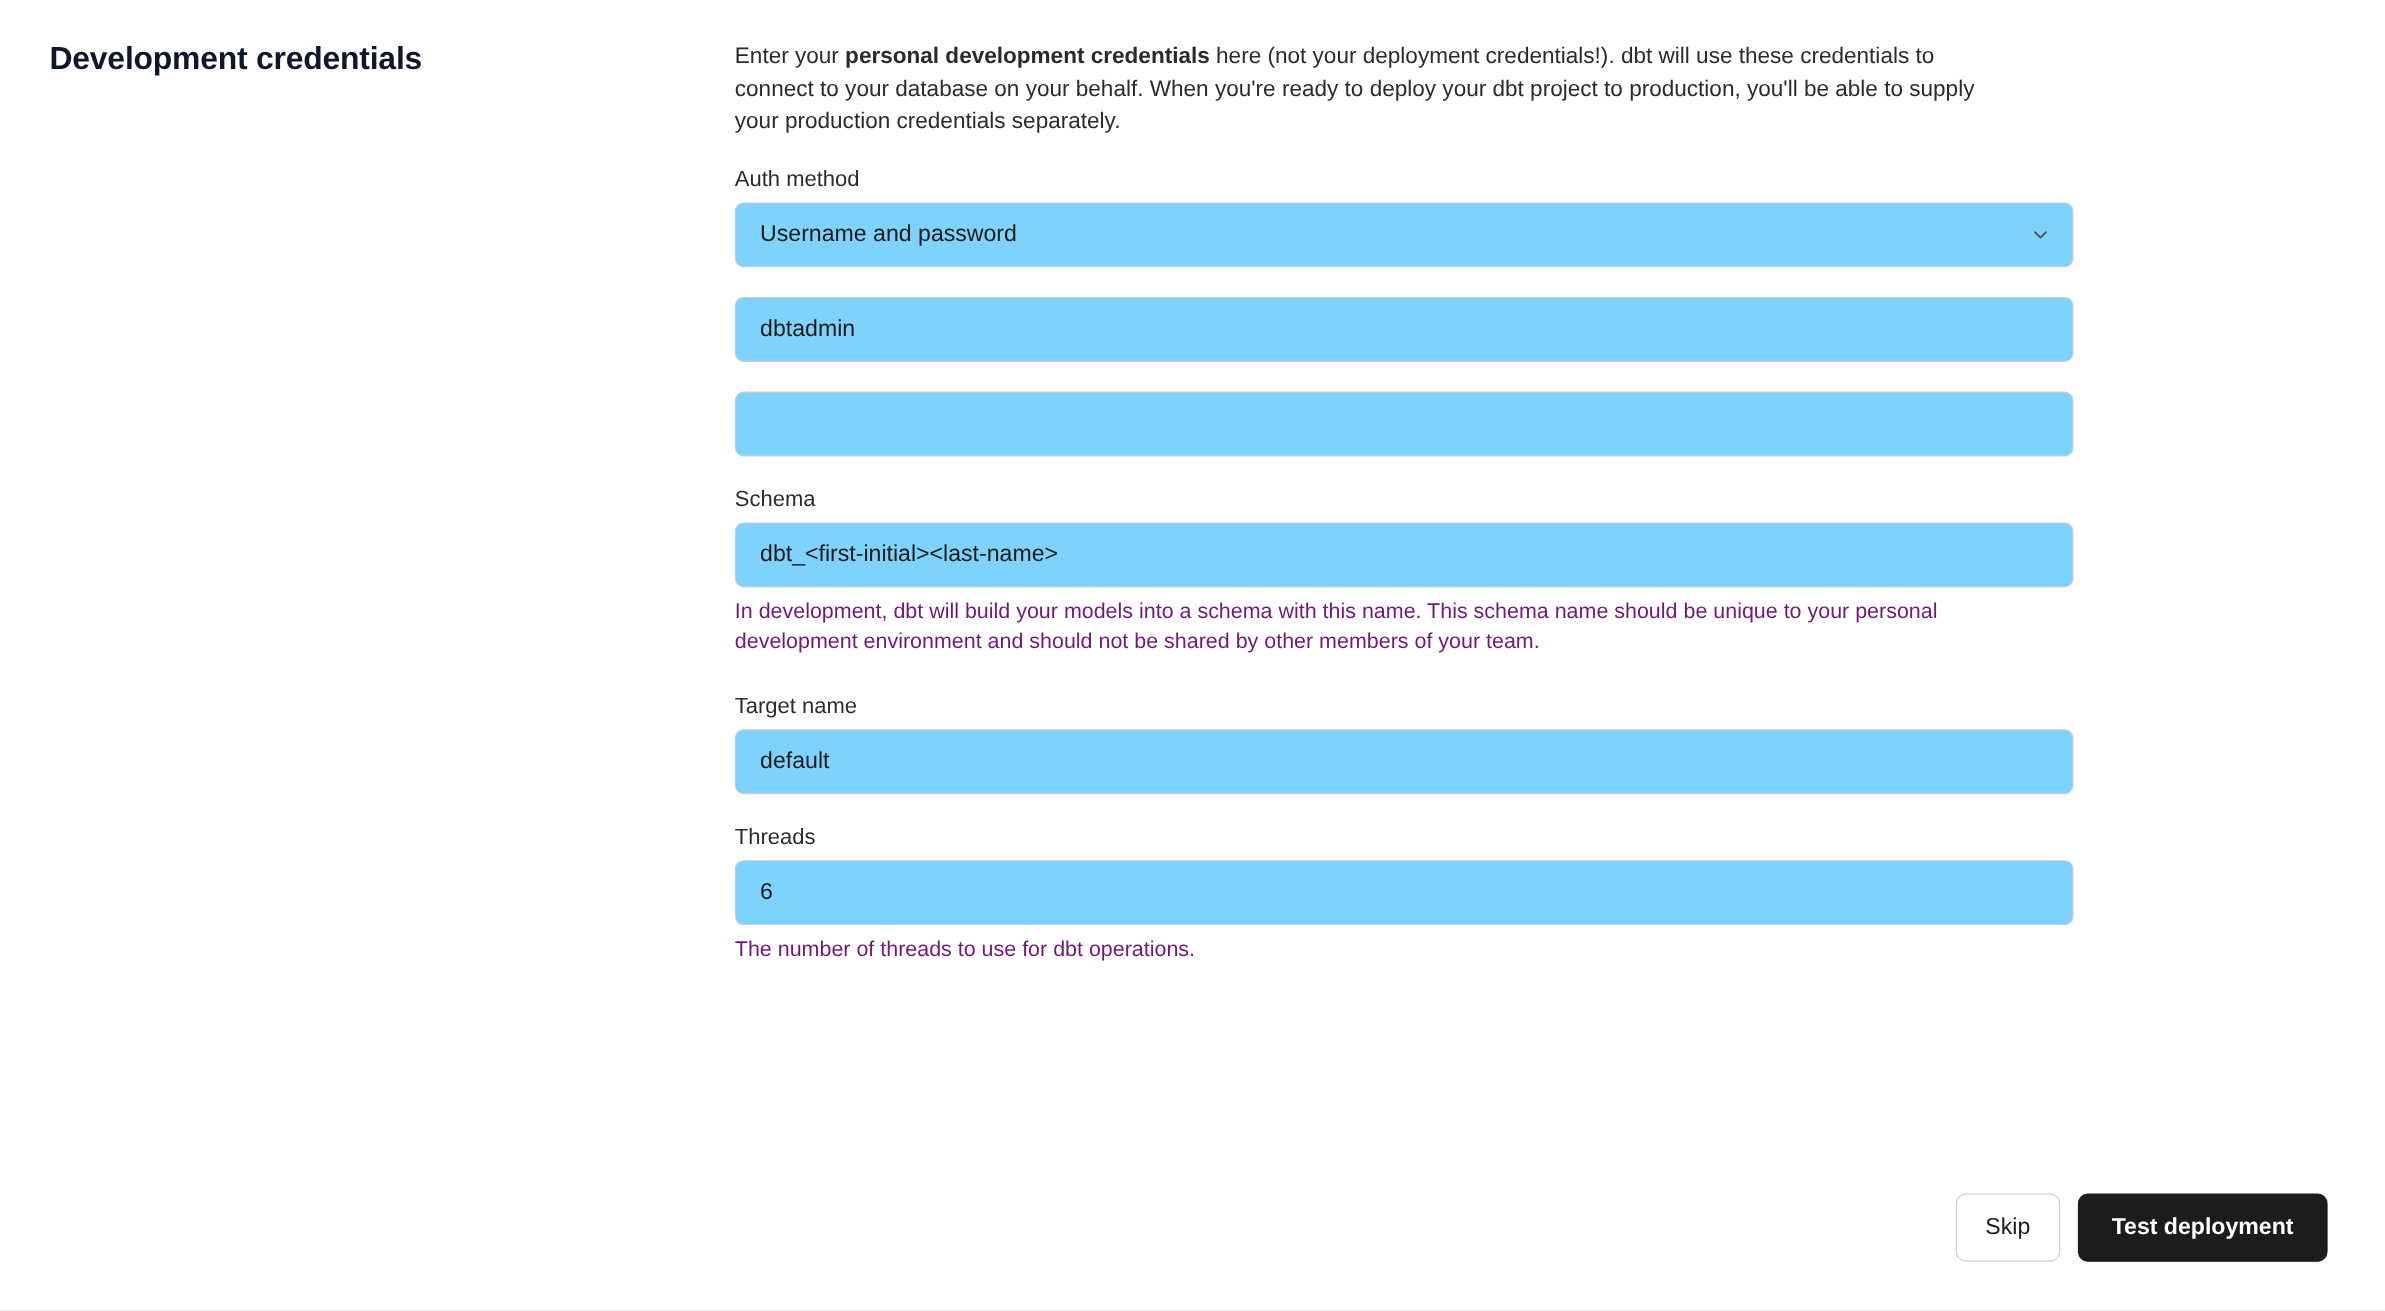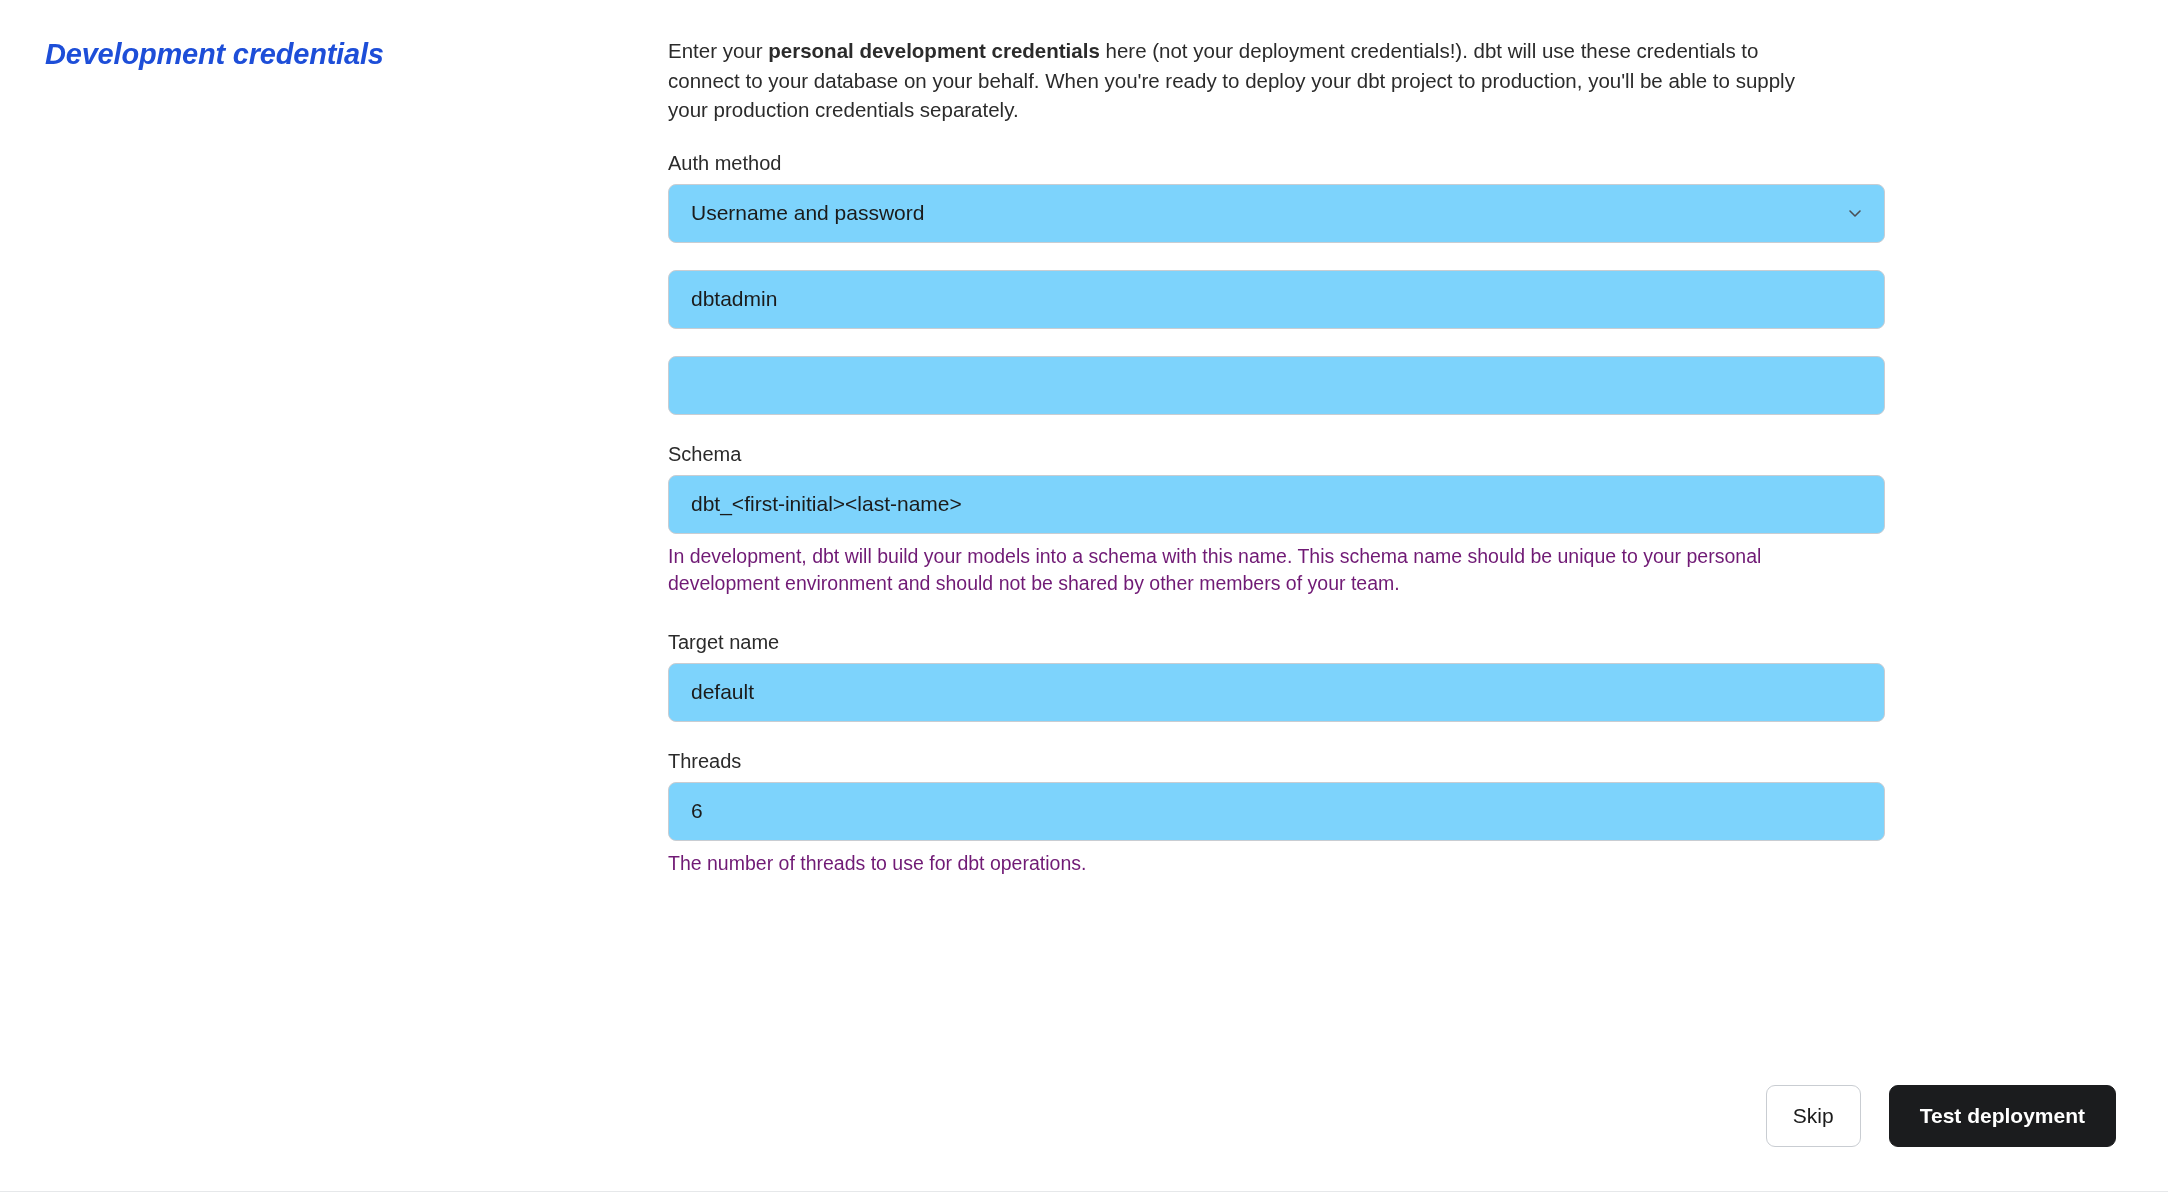--- a/index.html
+++ b/index.html
@@ -24,22 +24,21 @@
     background: #ffffff;
   }
 
   .section-title {
     position: absolute;
     left: 45px;
     top: 38px;
     font-size: 29px;
     font-weight: bold;
     letter-spacing: -0.2px;
-    color: #1d4ed8;
-    font-style: italic;
+    color: #0f172a;
   }
 
   .form-column {
     position: absolute;
     left: 668px;
     top: 36px;
     width: 1217px;
   }
 
   .intro {
@@ -108,21 +107,21 @@
     background: #ffffff;
     border-top: 1px solid #ffffff;
   }
 
   .footer-inner {
     position: absolute;
     right: 52px;
     top: 19px;
     display: flex;
     align-items: center;
-    gap: 28px;
+    gap: 16px;
   }
 
   .btn {
     border-radius: 9px;
     font-size: 21px;
     font-family: "Liberation Sans", sans-serif;
     cursor: pointer;
     display: inline-flex;
     align-items: center;
     justify-content: center;

